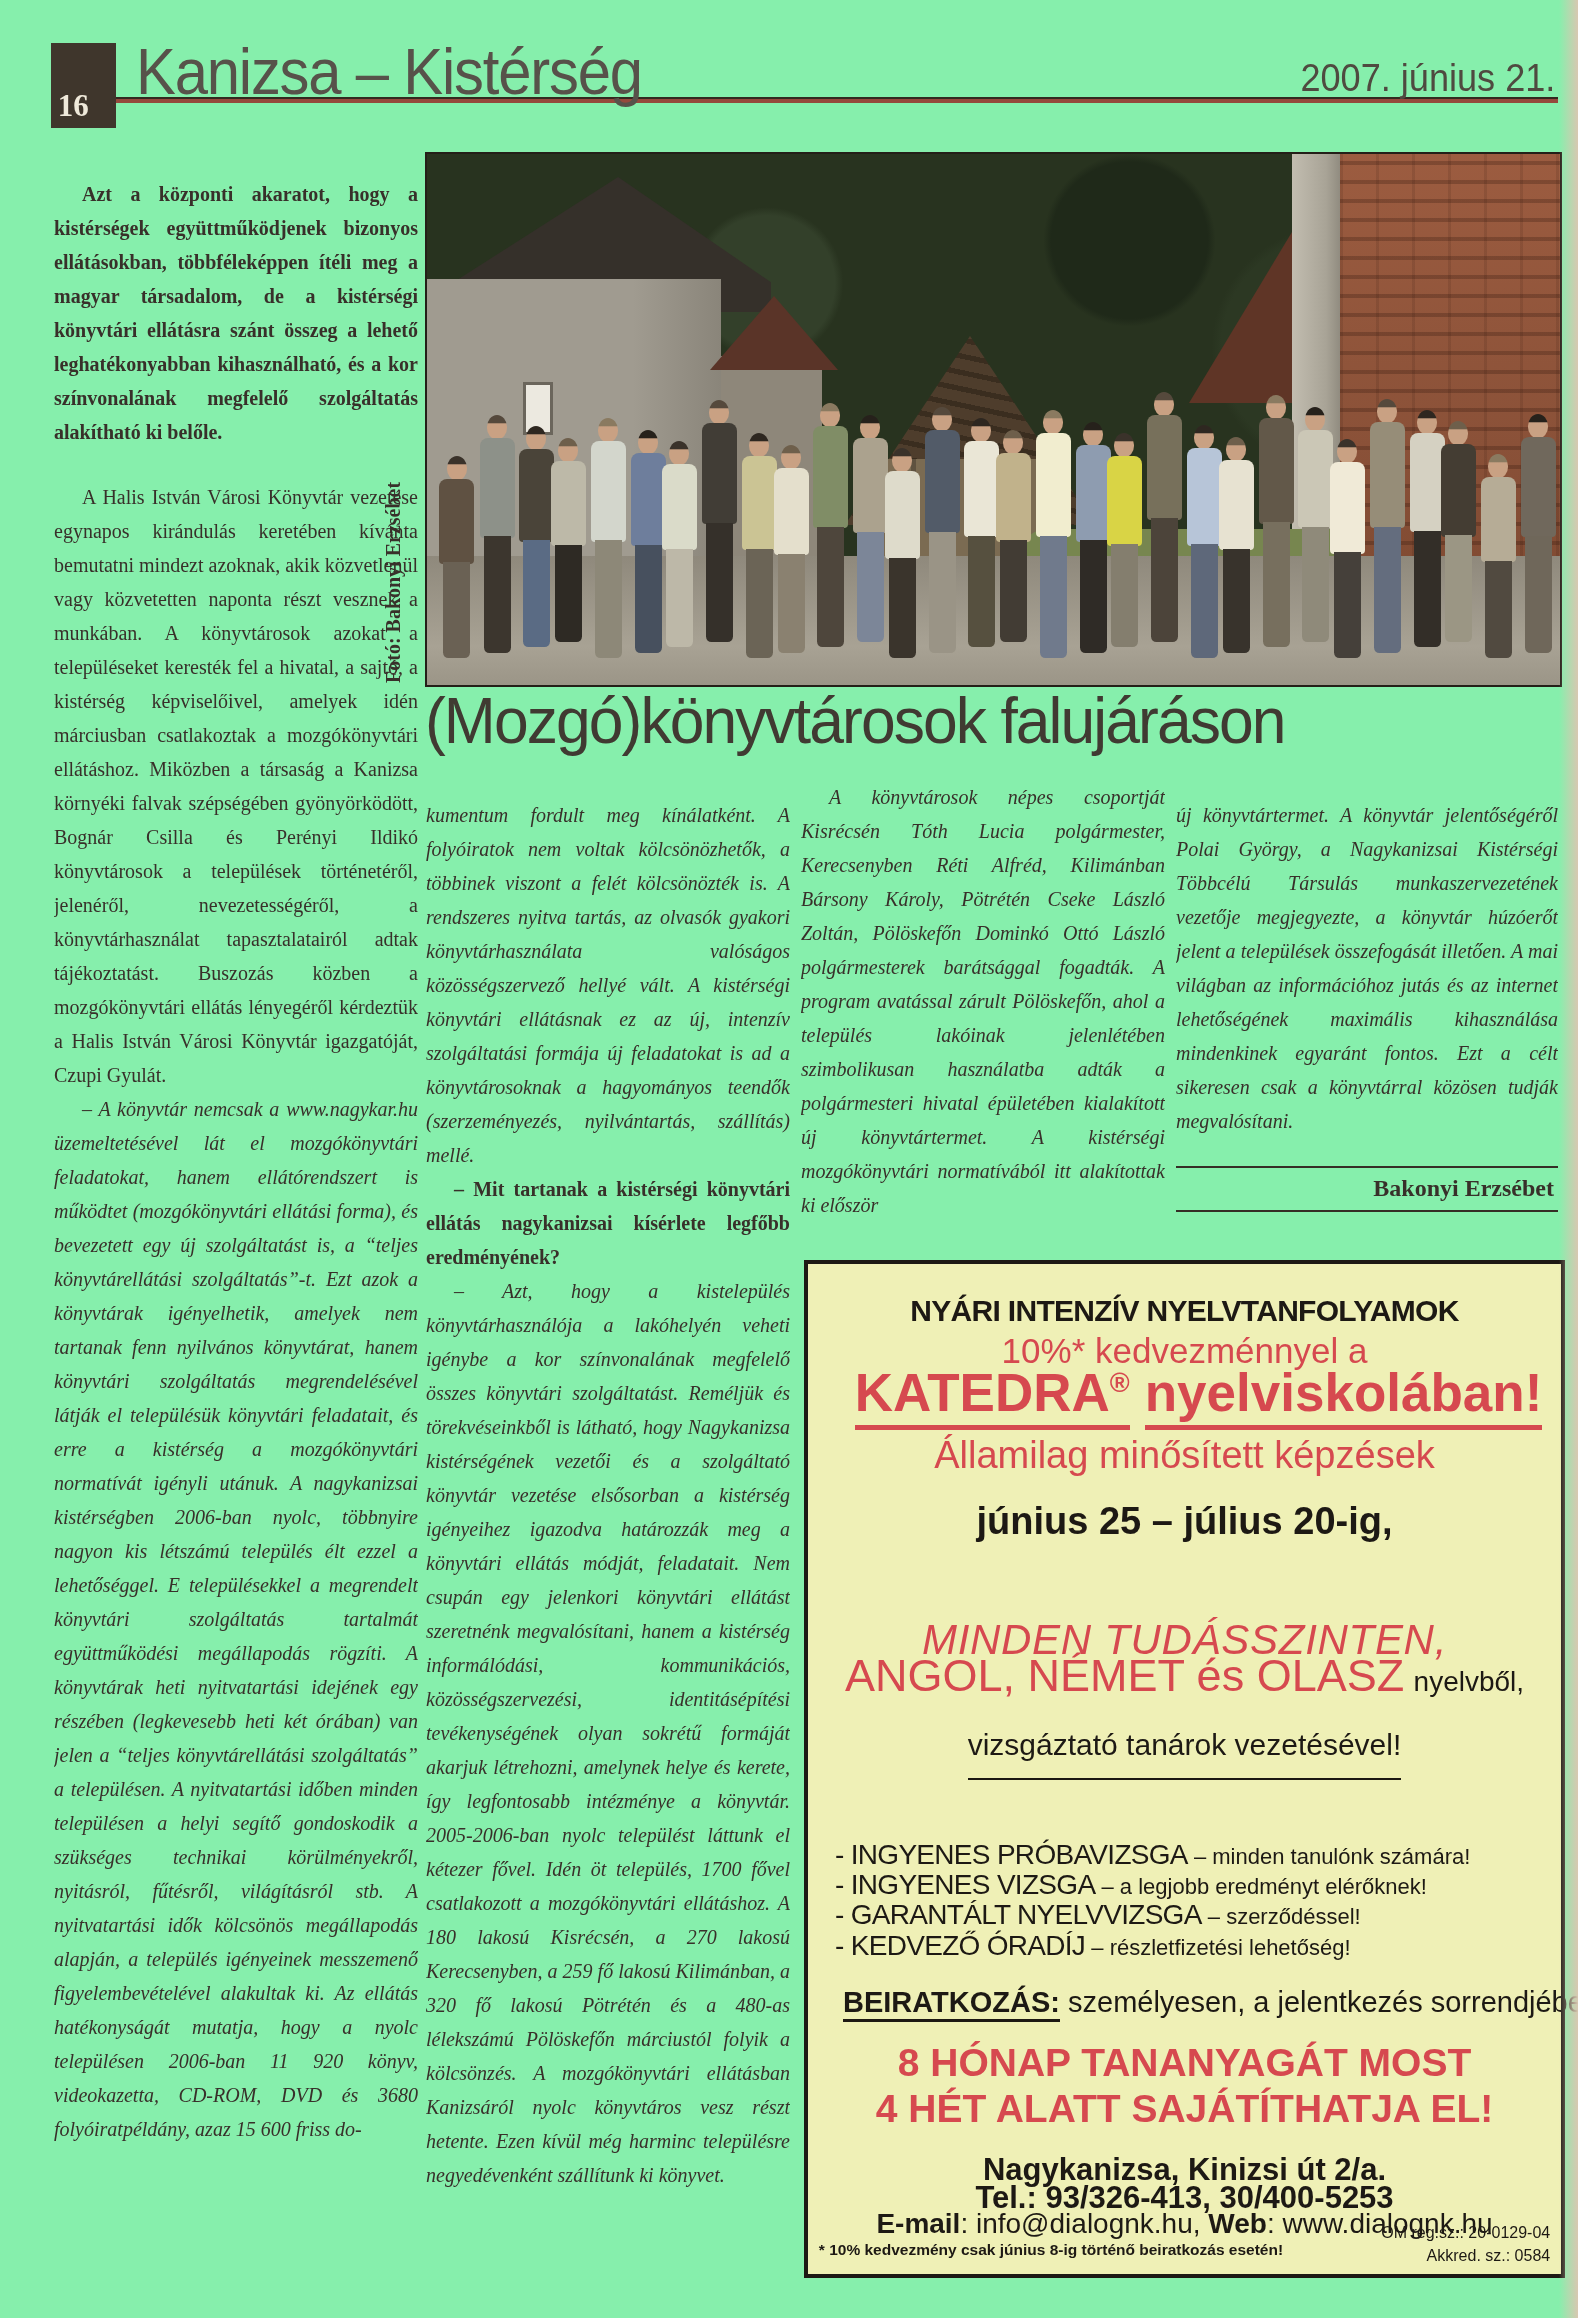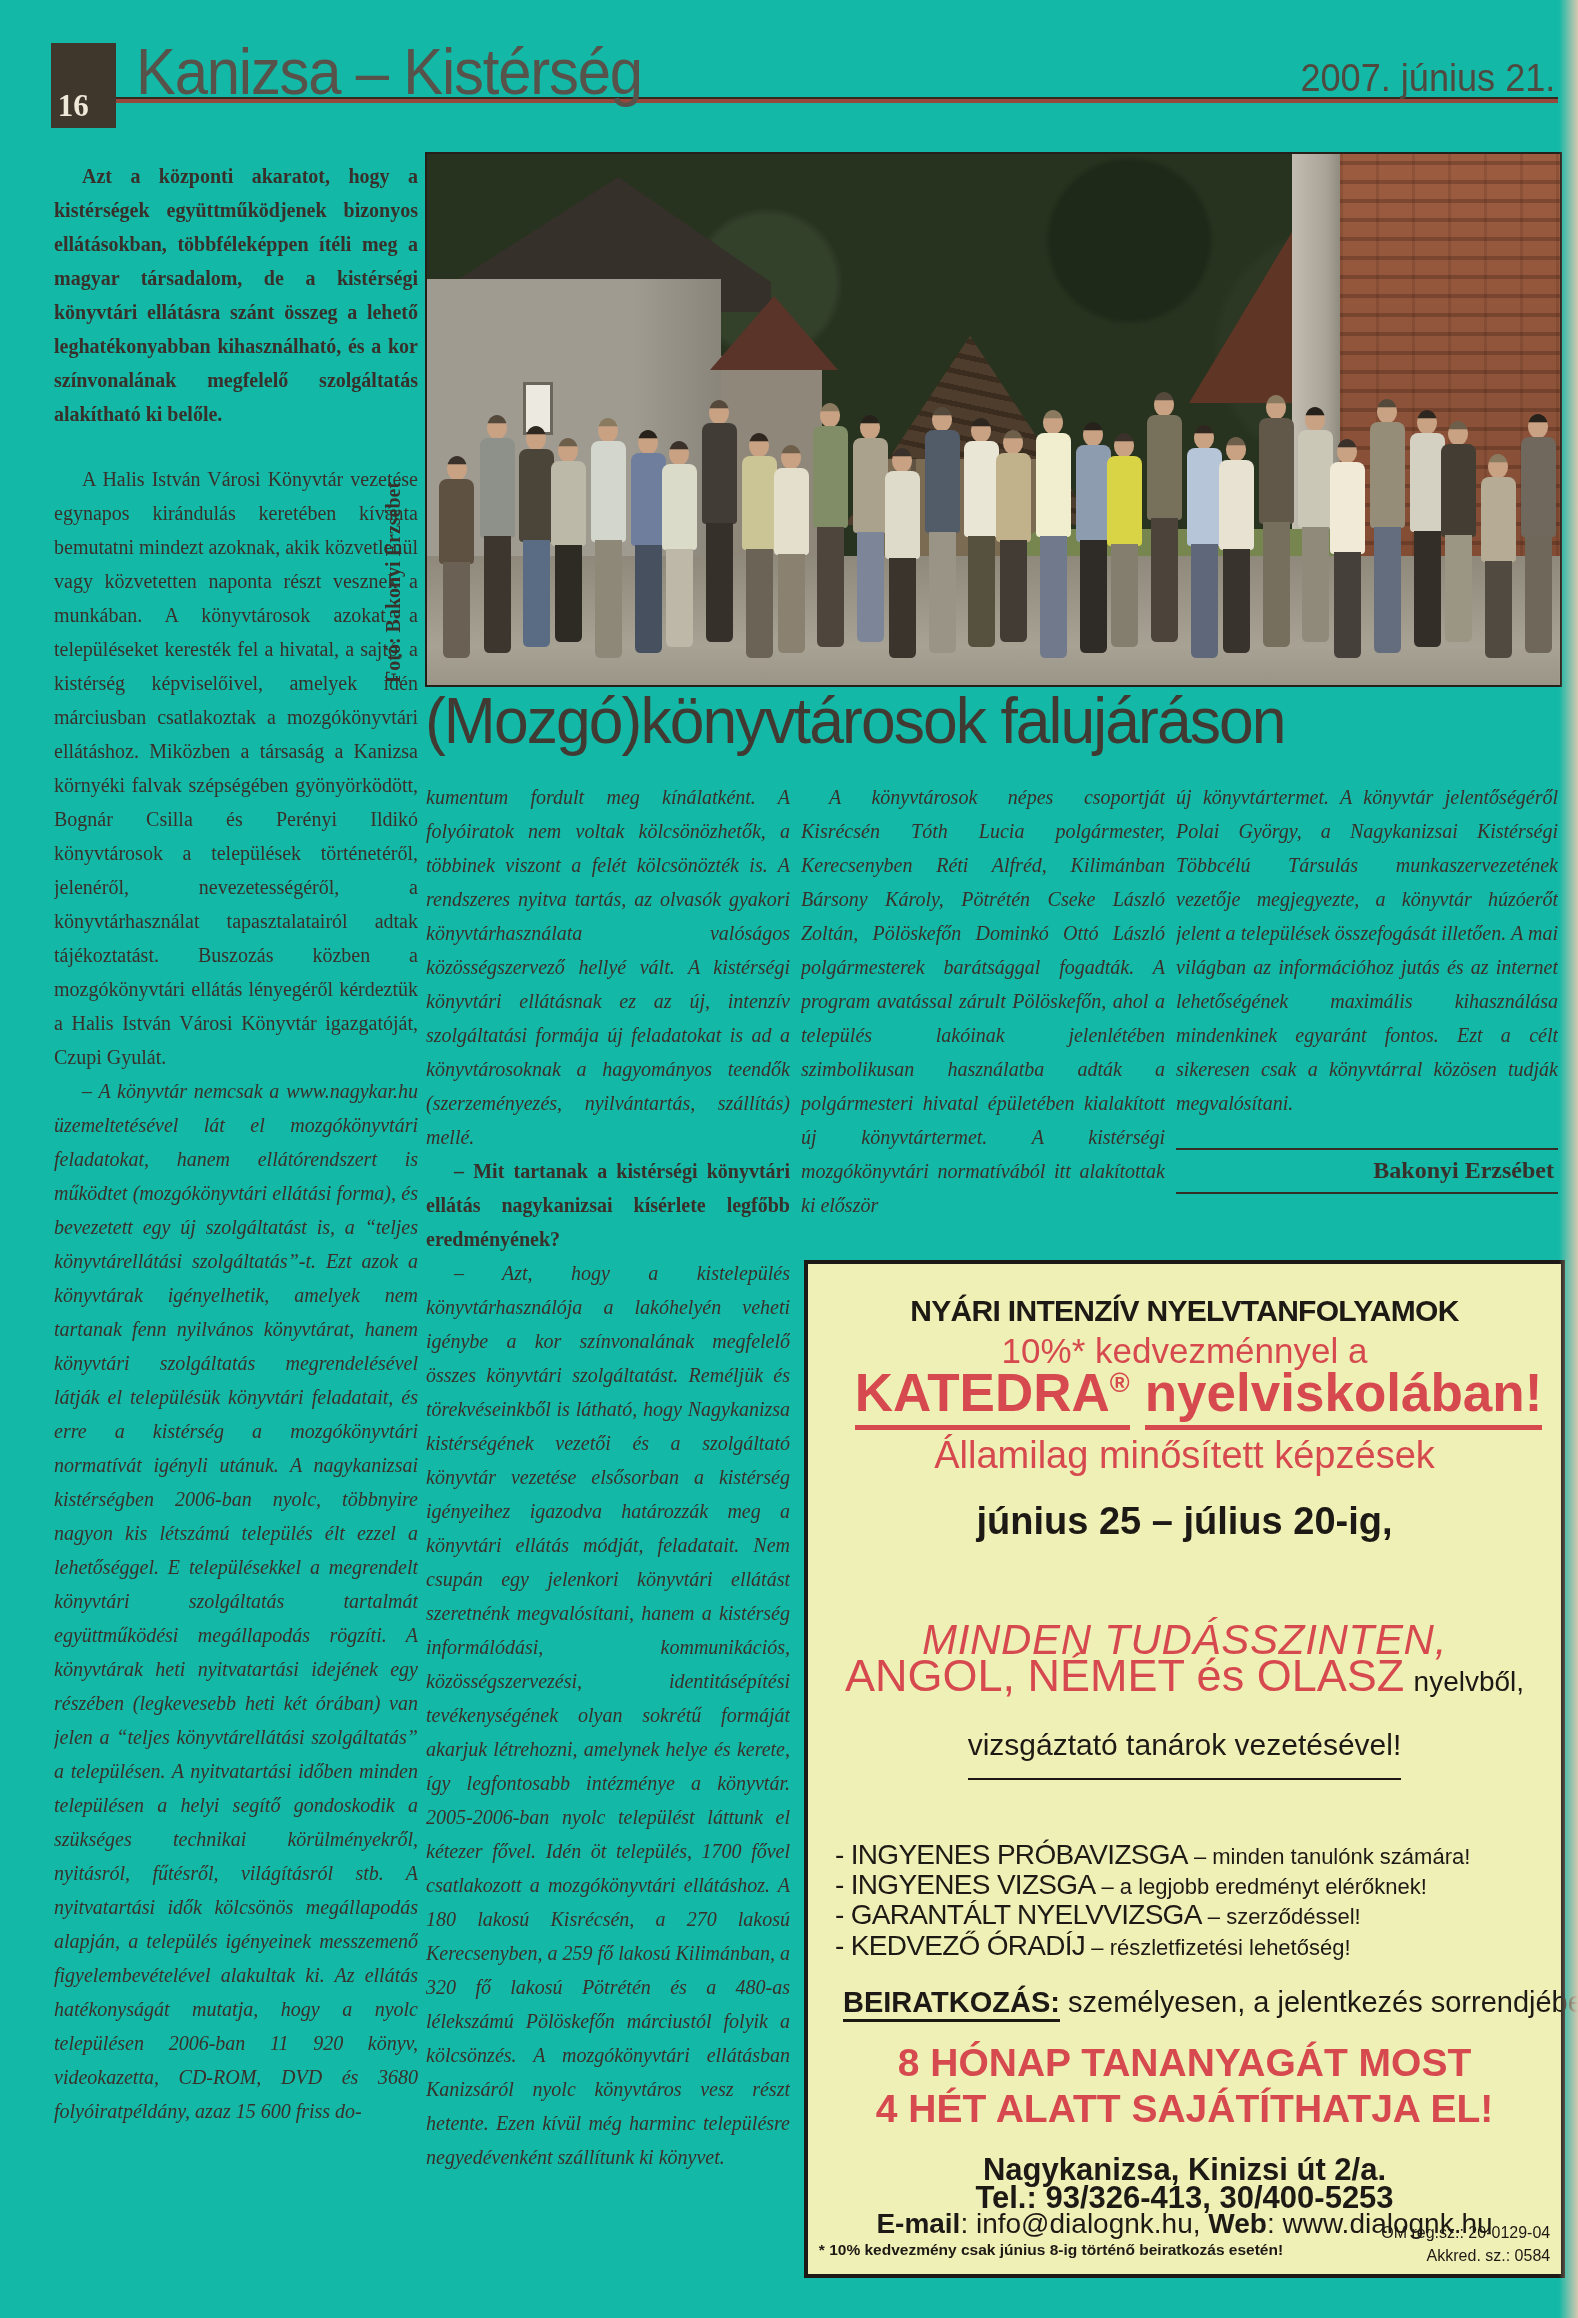--- a/index.html
+++ b/index.html
@@ -1,37 +1,37 @@
 <!DOCTYPE html>
 <html lang="hu" style="font-size:10.8px"><head>
 <meta charset="utf-8">
 <style>
   html,body{margin:0;padding:0;}
   body{background:#cfc3a8;}
-  .page{position:relative;width:1578px;height:2319px;background:#14b8a6;overflow:hidden;
+  .page{position:relative;width:1578px;height:2319px;background:#86efac;overflow:hidden;
         font-family:"Liberation Serif","DejaVu Serif",serif;color:#38302a;}
   .page::after{content:"";position:absolute;top:0;right:0;width:19px;height:100%;
         background:linear-gradient(90deg, rgba(0,0,0,0), #d8c8b1);pointer-events:none;}
 
   
   .pagenum-box{position:absolute;left:51px;top:43px;width:65px;height:85px;background:#3f362c;
         display:flex;align-items:flex-end;}
   .pagenum-box span{color:#efe9da;font-size:31px;font-weight:bold;padding:0 0 4px 6.7px;}
   .masthead-title{position:absolute;left:136px;top:34px;font-family:"Liberation Sans","DejaVu Sans",sans-serif;
         font-size:65px;font-weight:400;color:#57524a;letter-spacing:-1.3px;white-space:nowrap;
         transform:scaleX(.92);transform-origin:left top;}
   .masthead-date{position:absolute;right:23px;top:57px;font-family:"Liberation Sans","DejaVu Sans",sans-serif;
         font-size:38px;color:#4f4a40;transform:scaleX(.95);transform-origin:right top;white-space:nowrap;}
   .head-rule{position:absolute;left:53px;top:97px;width:1505px;height:6px;
         background:linear-gradient(#33291f 0 2px, #95493c 2px 100%);}
 
   
   .news-col{position:absolute;text-align:justify;font-size:20px;line-height:34px;overflow:hidden;}
   .news-col p{margin:0;text-indent:28px;}
-  .news-col p.noindent{text-indent:0;}
+  .news-col p.noindent{text-indent:0;margin-top:18px;}
   .lead{font-weight:bold;}
   .ital{font-style:italic;}
   .boldq{font-weight:bold;}
   #col-left{left:54px;top:159px;width:364px;height:2138px;}
   #col-a{left:426px;top:780px;width:364px;height:1531px;}
   #col-b{left:801px;top:780px;width:364px;height:480px;}
   #col-c{left:1176px;top:780px;width:382px;height:486px;}
   .byline-wrap{margin-top:28px;}
   .byline-rule{height:2px;background:#352e26;}
   .byline{font-weight:bold;text-align:right;font-size:24px;padding:5.4px 4px 6.7px 0;line-height:30px;}

